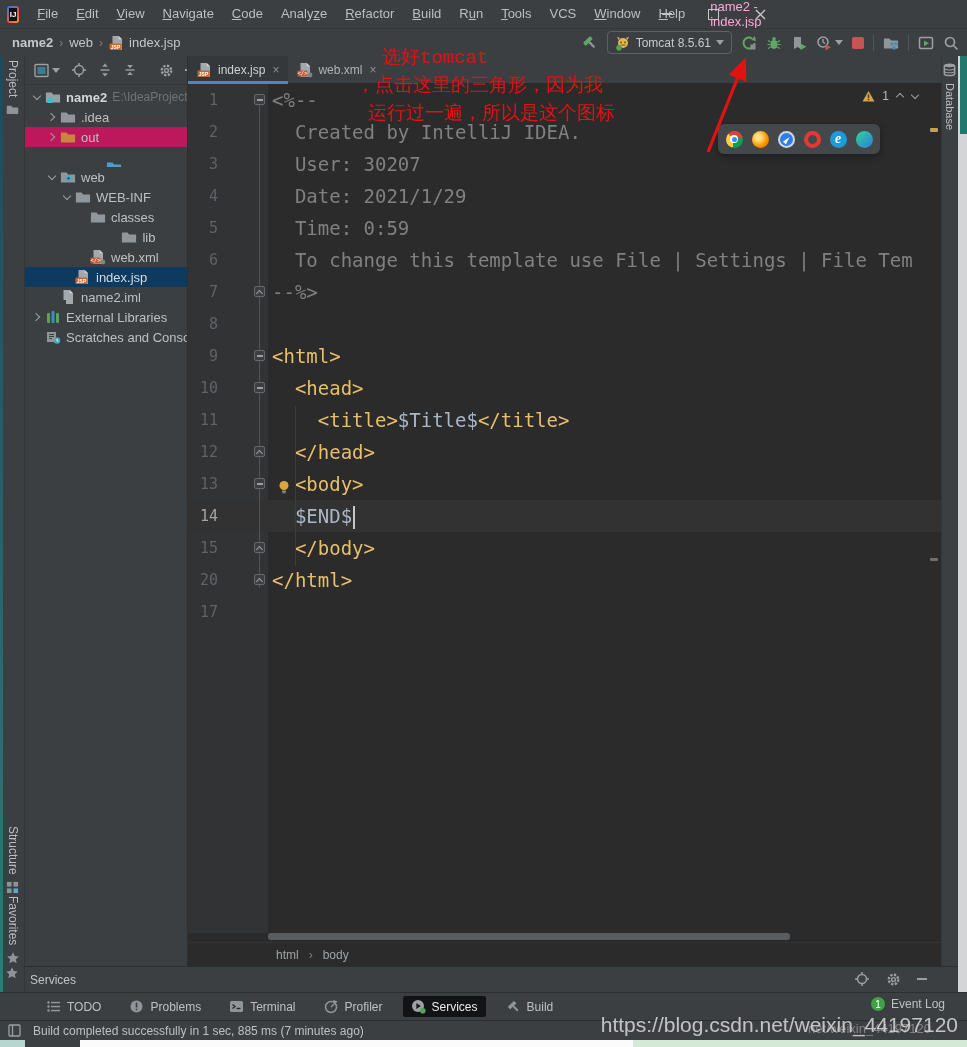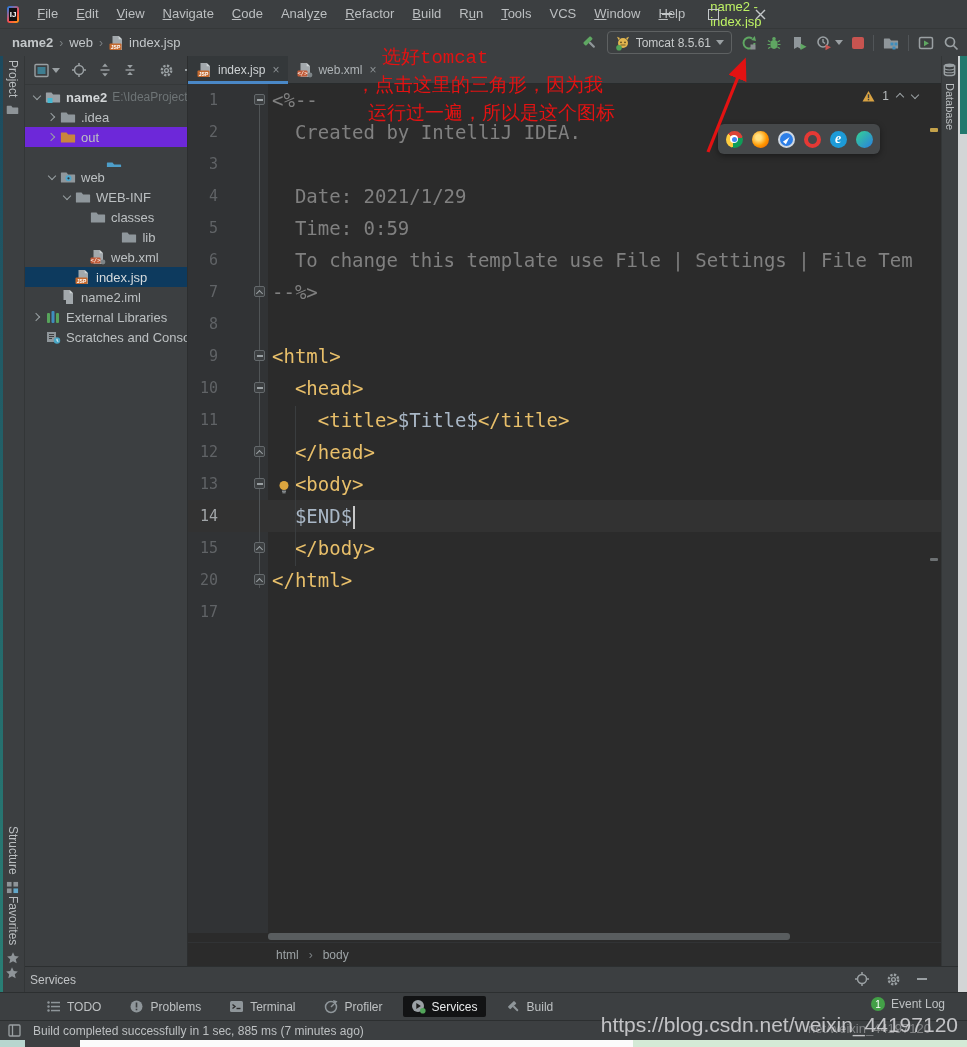--- a/index.html
+++ b/index.html
@@ -10,21 +10,21 @@
   svg{display:block}
   u{text-decoration:underline}
 
   
   #titlebar{left:0;top:0;width:784px;height:28px;background:#3c3f41}
   #logo{width:17px;height:17px;margin:0 9px 0 7px;border-radius:3px;
         background:linear-gradient(135deg,#1182f1,#fc4c4c 60%,#fda10b);position:relative}
   #logo .inner{position:absolute;inset:2px;background:#111;color:#fff;font-size:8px;font-weight:bold;
         display:flex;align-items:center;justify-content:center;letter-spacing:0}
   .menu-item{padding:0 9px;height:28px;line-height:28px;color:#bcbfc1;cursor:default}
-  #win-title{margin-left:16px;color:#bef264}
+  #win-title{margin-left:16px;color:#f9a8d4}
   #winbtns{position:absolute;right:0;top:0;height:28px;display:flex;align-items:center;gap:0}
   .winbtn{width:47px;height:28px;display:flex;align-items:center;justify-content:center}
 
   
   #navbar{left:0;top:28px;width:967px;height:28px;background:#3c3f41;border-top:1px solid #353839;box-sizing:border-box}
   #crumbs{padding-left:12px;gap:6px}
   .crumb{color:#c3c7c9}
   .crumb.b{font-weight:bold}
   .crumb-sep{color:#7a7f82;font-size:12px}
   #nav-right{position:absolute;right:8px;top:0;height:27px;display:flex;align-items:center;gap:9px}
@@ -43,21 +43,21 @@
   #rightstrip{left:941px;top:56px;width:17px;height:936px;background:#3c3f41;border-left:1px solid #333637;box-sizing:border-box}
   #ext-col{left:958px;top:56px;width:9px;height:936px;background:#d3d5d6}
   #ext-teal{left:960px;top:56px;width:7px;height:78px;background:#22786d}
 
   
   #ppanel{left:25px;top:56px;width:163px;height:910px;background:#3c3f41;border-right:1px solid #2c2e2f;box-sizing:border-box;overflow:hidden}
   #ptoolbar{height:28px;display:flex;align-items:center;gap:11px;padding-left:9px;border-bottom:1px solid #353839;overflow:hidden}
   #ptree{padding-top:2px}
   .trow{height:20px;display:flex;align-items:center;white-space:nowrap;overflow:hidden;font-size:13px;color:#bcc0c2}
   .trow.sel{background:#0d3a5e;color:#d6dadc}
-  .trow.hov{background:#6d28d9}
+  .trow.hov{background:#be185d}
   .trow .lbl.b{font-weight:bold;color:#d3d6d8}
   .trow .suffix{color:#6e7476;margin-left:5px;font-size:12px}
   .chev{width:12px;height:12px;position:relative;flex:none;margin-right:2px}
   .chev::after{content:"";position:absolute;width:5px;height:5px;border-right:1.5px solid #99a0a3;border-bottom:1.5px solid #99a0a3}
   .chev.right::after{left:2px;top:3px;transform:rotate(-45deg)}
   .chev.down::after{left:3px;top:2px;transform:rotate(45deg)}
   .chev.none::after{display:none}
   .ticon{width:17px;flex:none;margin-right:4px}
 
   
@@ -541,20 +541,21 @@
             <span class="codeline"><span class="tok-comment">&lt;%--</span></span>
           </div>
           <div class="crow">
             <span class="ln">2</span>
             <span class="foldcol"></span>
             <span class="codeline"><span class="tok-comment">  Created by IntelliJ IDEA.</span></span>
           </div>
           <div class="crow">
             <span class="ln">3</span>
             <span class="foldcol"></span>
+            <span class="codeline"><span class="tok-comment">  User: 30207</span></span>
           </div>
           <div class="crow">
             <span class="ln">4</span>
             <span class="foldcol"></span>
             <span class="codeline"><span class="tok-comment">  Date: 2021/1/29</span></span>
           </div>
           <div class="crow">
             <span class="ln">5</span>
             <span class="foldcol"></span>
             <span class="codeline"><span class="tok-comment">  Time: 0:59</span></span>

